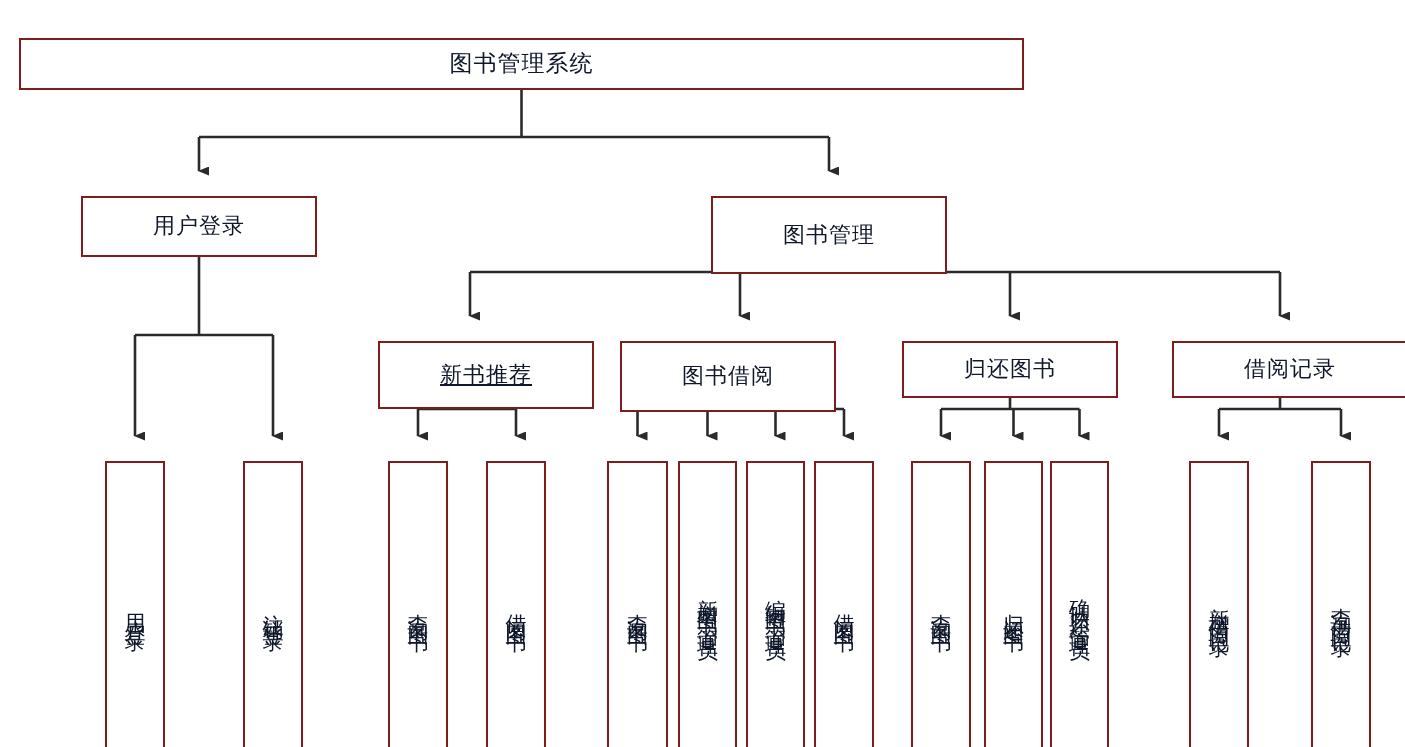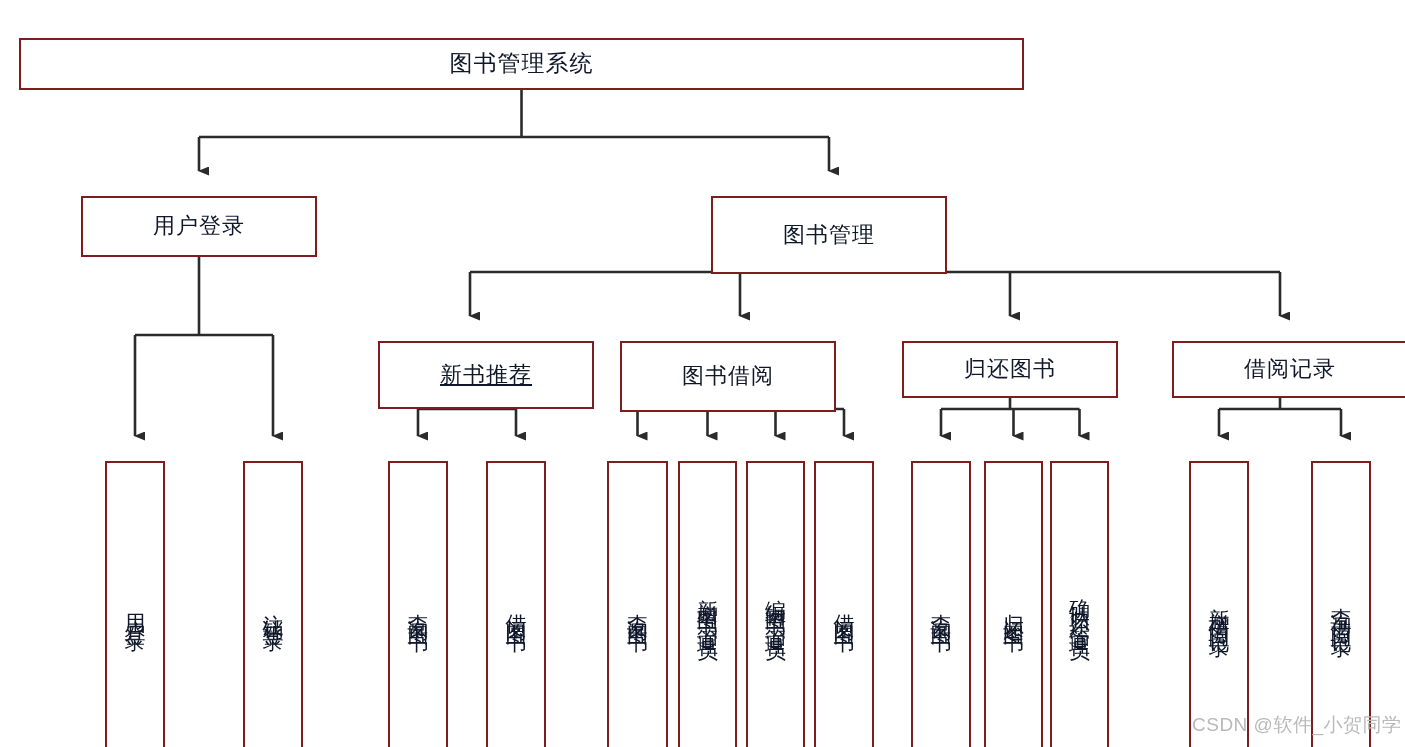--- a/index.html
+++ b/index.html
@@ -178,15 +178,14 @@
         <span class="vtext">确认归还（管理员）</span>
       </div>
       <div class="node vert" style="left: 1189px; top: 437px; width: 60px; height: 296px;">
         <span class="vtext">新增借阅记录</span>
       </div>
       <div class="node vert" style="left: 1311px; top: 437px; width: 60px; height: 296px;">
         <span class="vtext">查询借阅记录</span>
       </div>
     </div>
 
-  <div class="watermark">CSDN @软件_小贺同学</div>
 
 </div>
 
 </body></html>

